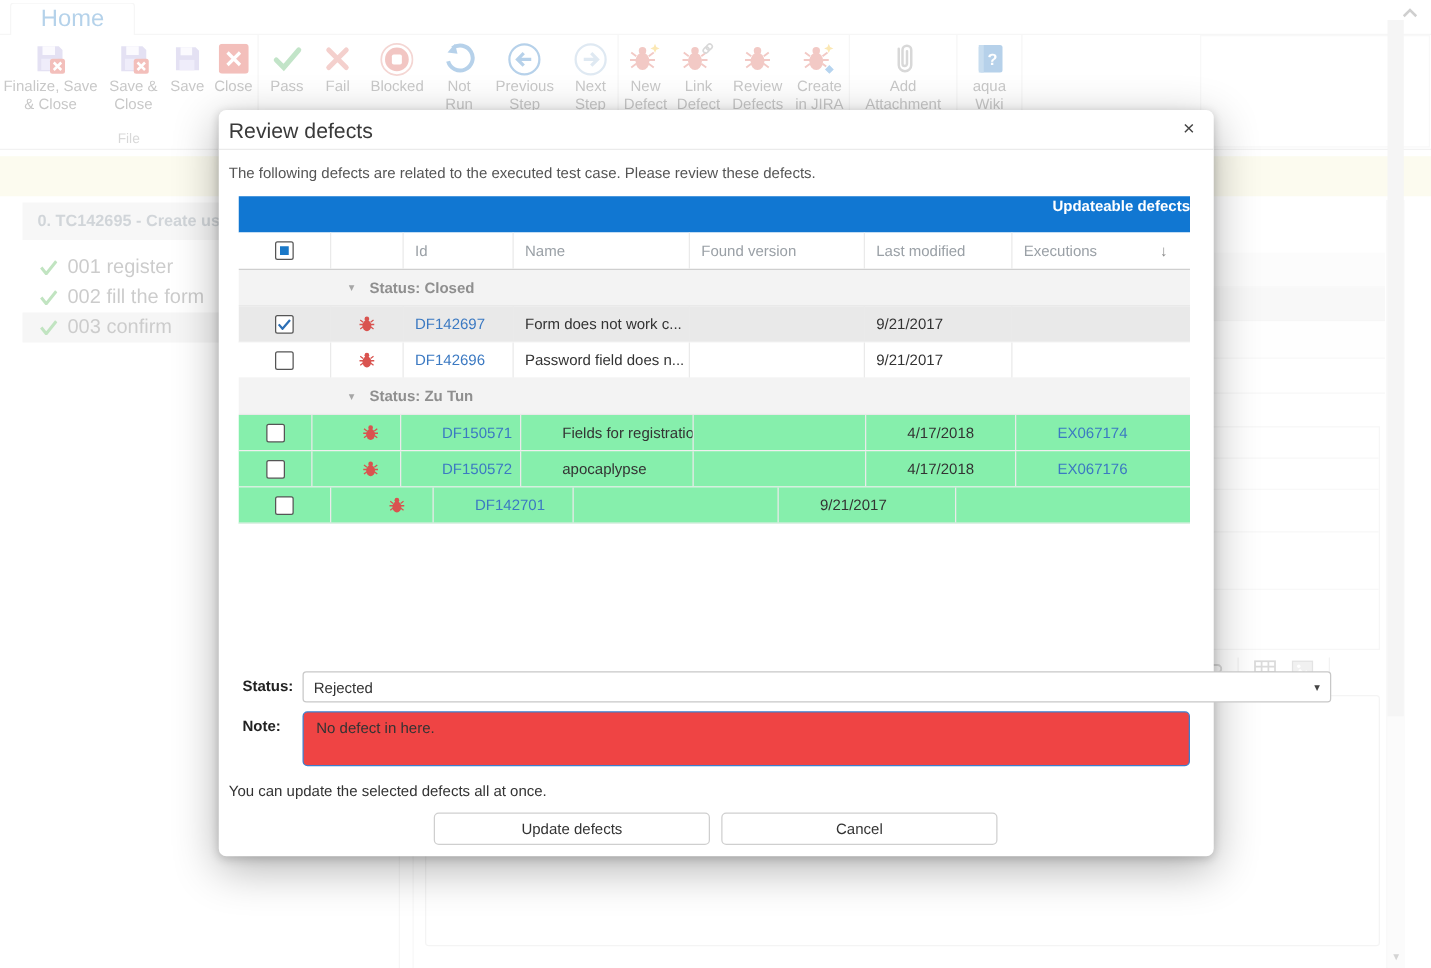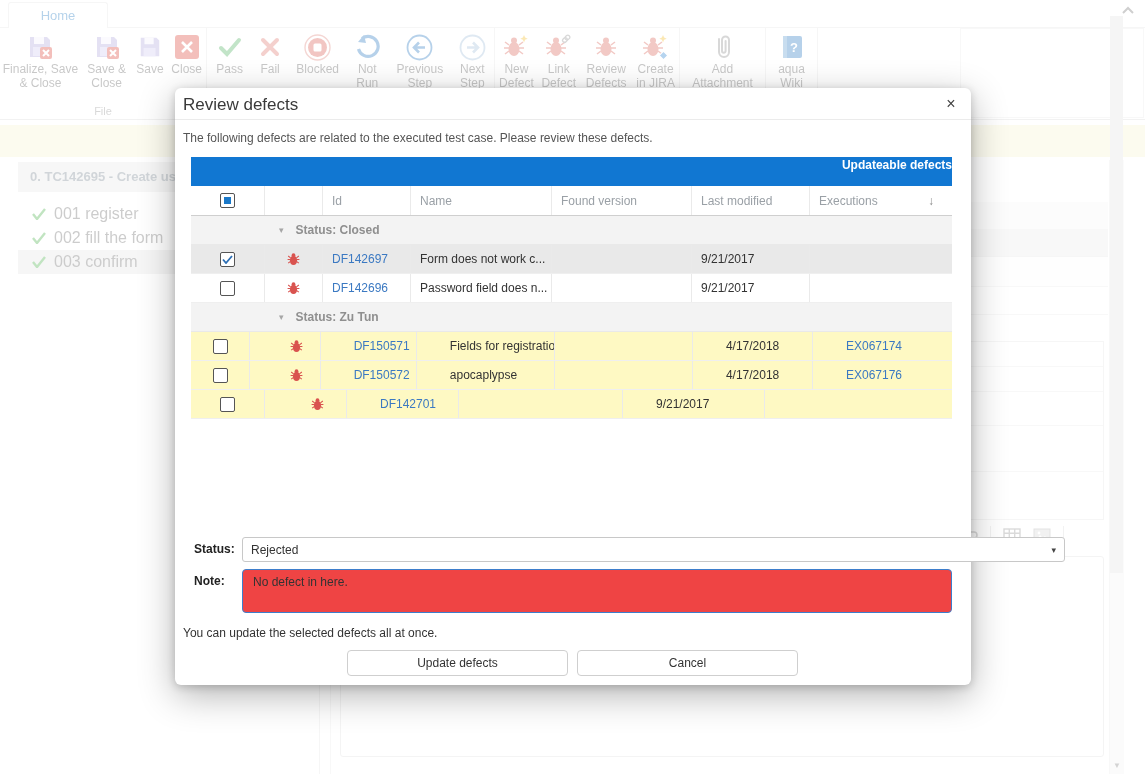--- a/index.html
+++ b/index.html
@@ -6,21 +6,21 @@
   html,body { width:1145px; height:774px; overflow:hidden; background:#fff;
     font-family:"Liberation Sans", sans-serif; }
 
   
   #app { position:absolute; inset:0; background:#fff; }
 
   
   #tabstrip-line { position:absolute; top:27px; left:0; right:0; height:1px; background:#e6e6e6; }
   #home-tab { position:absolute; top:2px; left:8px; width:100px; height:26px; background:#fff;
     border:1px solid #e6e6e6; border-bottom:none; border-radius:3px 3px 0 0;
-    color:#3d8ac9; font-size:13px; line-height:25px; text-align:center; z-index:2; }
+    color:#3d8ac9; font-size:19px; line-height:25px; text-align:center; z-index:2; }
   #ribbon-body { position:absolute; top:28px; left:0; right:0; height:92px; background:#fff;
     border-bottom:1px solid #dcdcdc; }
   .rgroup { position:absolute; top:0; height:91px; border-right:1px solid #e6e6e6;
     display:flex; align-items:flex-start; justify-content:space-evenly; padding-top:4px; }
   .rgroup-label { position:absolute; bottom:2px; left:0; right:0; text-align:center;
     font-size:11px; color:#9a9a9a; }
   .rbtn { display:flex; flex-direction:column; align-items:center; font-size:12px;
     line-height:14px; color:#6e6e6e; text-align:center; }
   .rbtn .ric { height:30px; display:flex; align-items:center; justify-content:center; }
   #ribbon-empty-box { position:absolute; top:0; left:960px; width:184px; height:90px;
@@ -80,21 +80,21 @@
   .tcell:last-child { border-right:none; }
   .c0{width:74px; justify-content:center; padding-left:0;} .c1{width:58px; justify-content:center; padding-left:0;}
   .c2{width:88px;} .c3{width:141px;} .c4{width:140px;} .c5{width:118px;} .c6{width:142px;}
   #tbl-head { height:30px; background:#fff; border-bottom:1px solid #cfcfcf; color:#9aa0a6; }
   .group-row { height:29px; background:#f3f3f3; border-bottom:1px solid #e9e9e9; display:flex;
     align-items:center; color:#8f8f8f; font-weight:bold; }
   .group-caret { margin-left:88px; color:#a6a6a6; font-size:9px; font-weight:normal; }
   .group-label { margin-left:12px; }
   .drow { height:29px; background:#fff; border-bottom:1px solid #efefef; }
   .drow.selected { background:#e9e9e9; }
-  .drow.g2 { background:#fef9c3;gap:24px; }
+  .drow.g2 { background:#86efac;gap:24px; }
   .cb { width:15px; height:15px; background:#fff; border:1px solid #555; border-radius:2px;
     display:flex; align-items:center; justify-content:center; }
   .cb .ind { width:7px; height:7px; background:#1a78c8; }
   .link { color:#3b79c2; }
   .sort-arrow { margin-left:auto; padding-right:18px; color:#8a8a8a; }
 
   .fld-label { position:absolute; left:19px; width:44px; font-weight:bold; color:#222; }
   #status-select { position:absolute; left:67px; top:449px; width:823px; height:25px;
     border:1px solid #c8c8c8; border-radius:3px; background:#fff; display:flex; align-items:center;
     padding:0 8px; }

